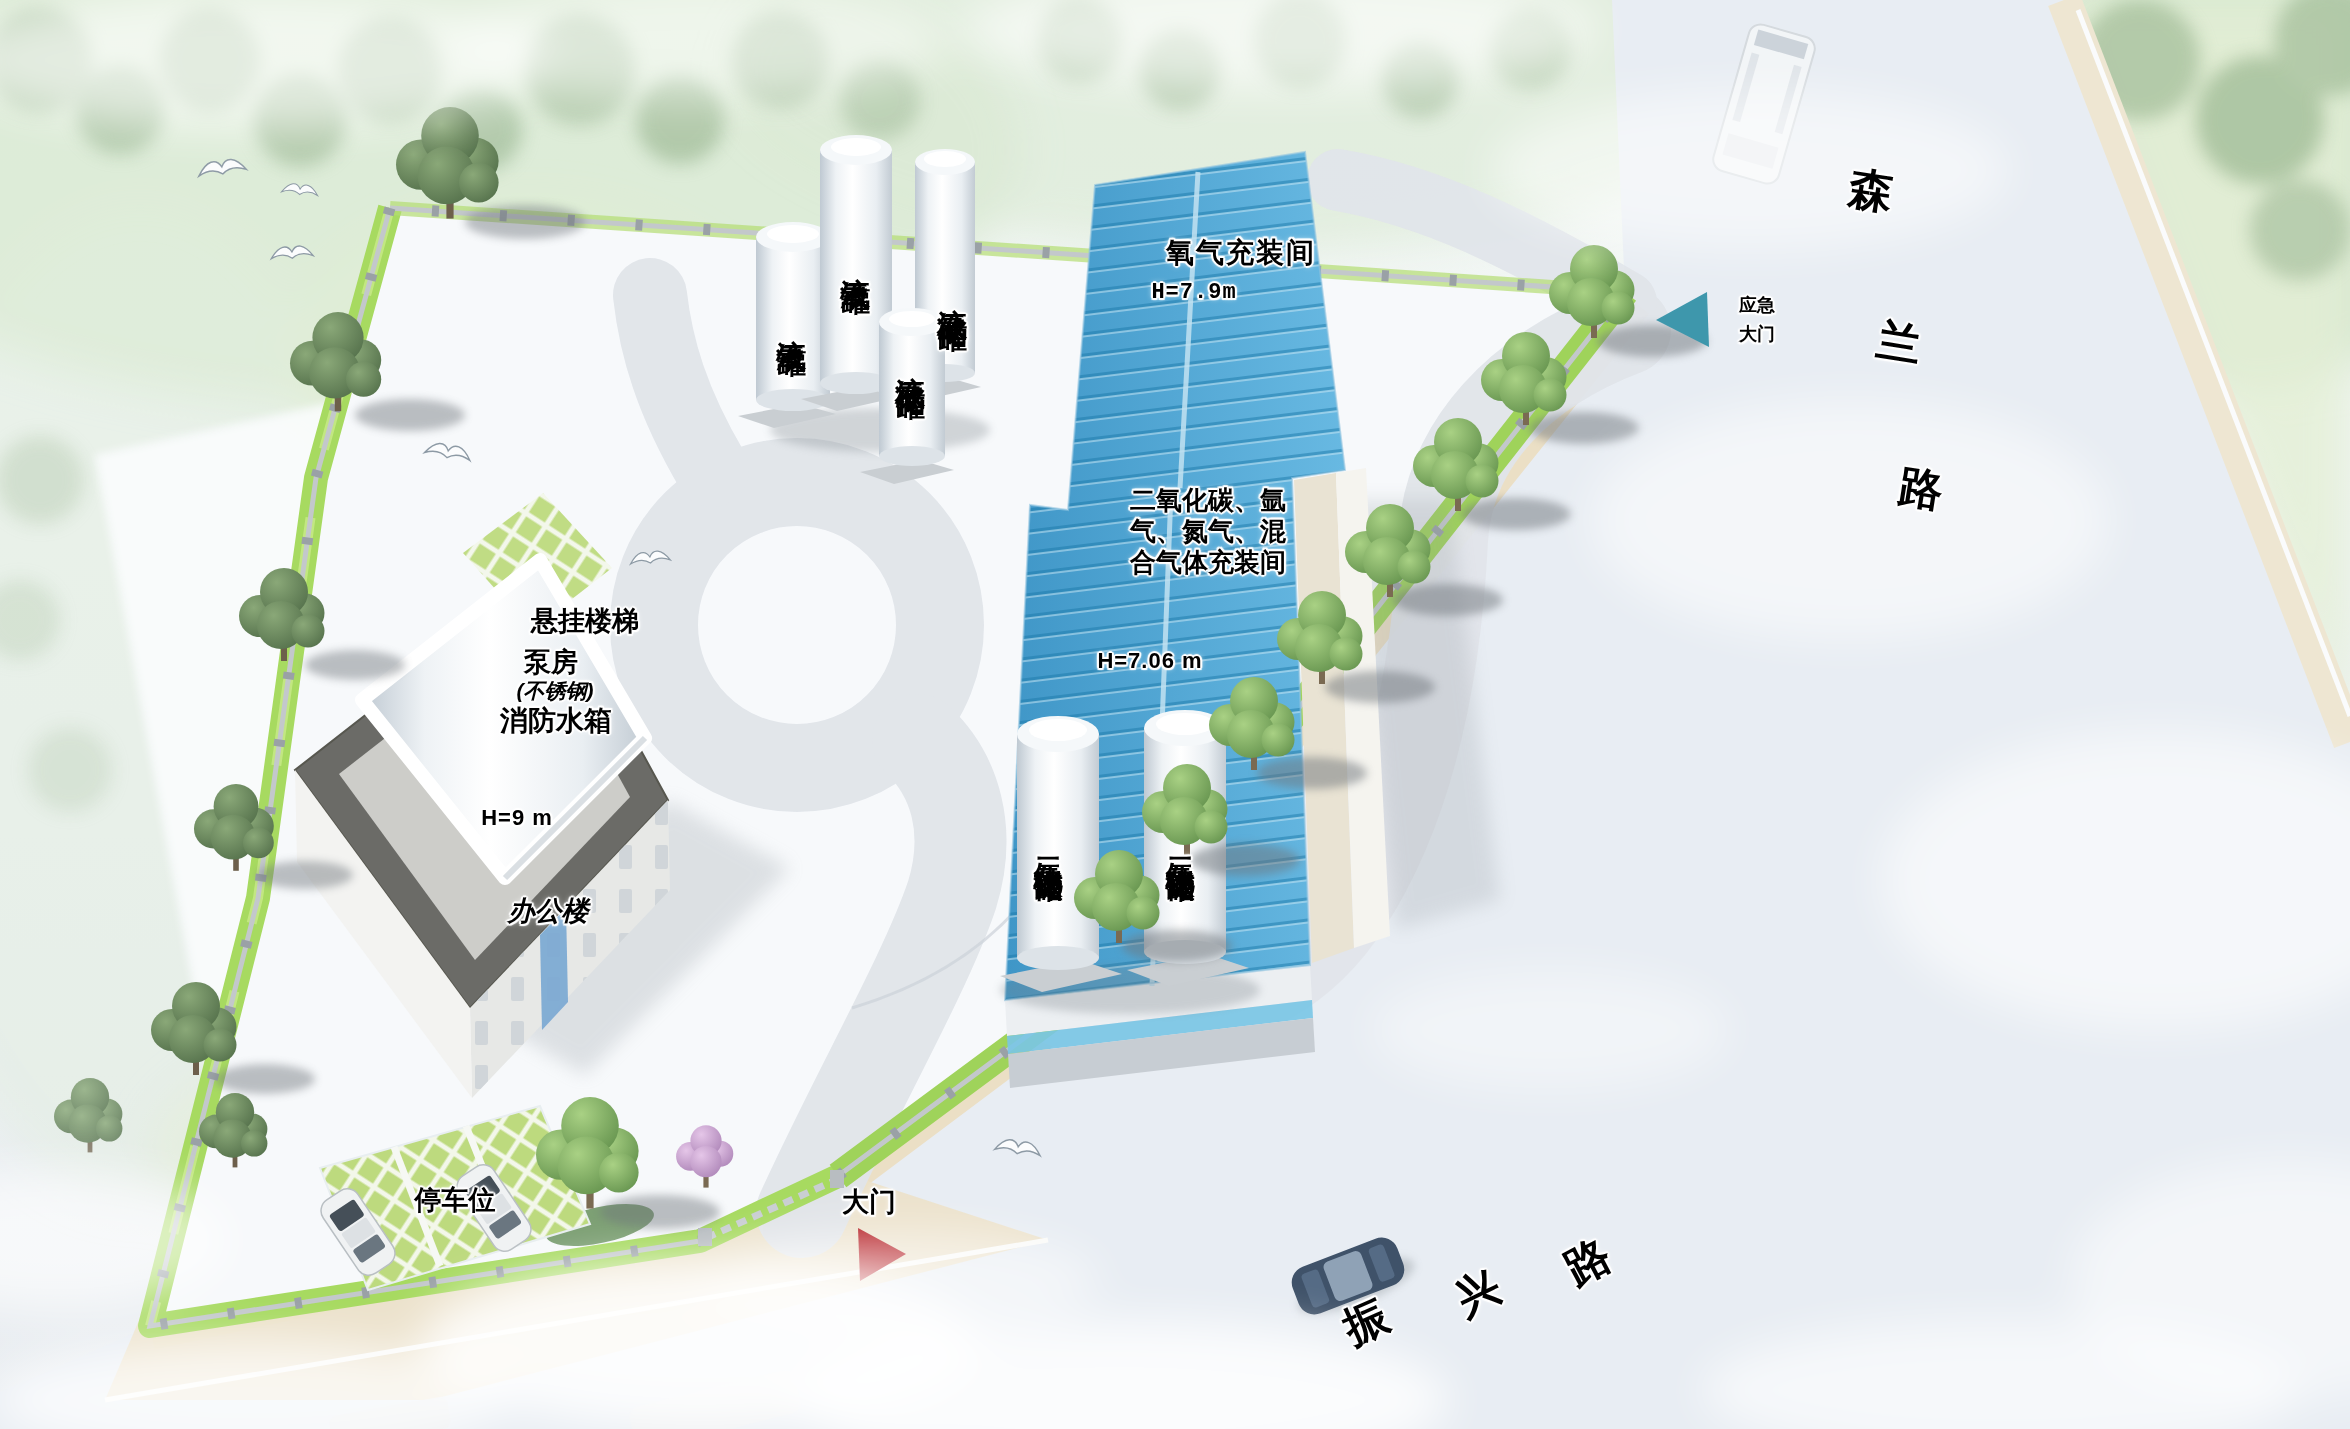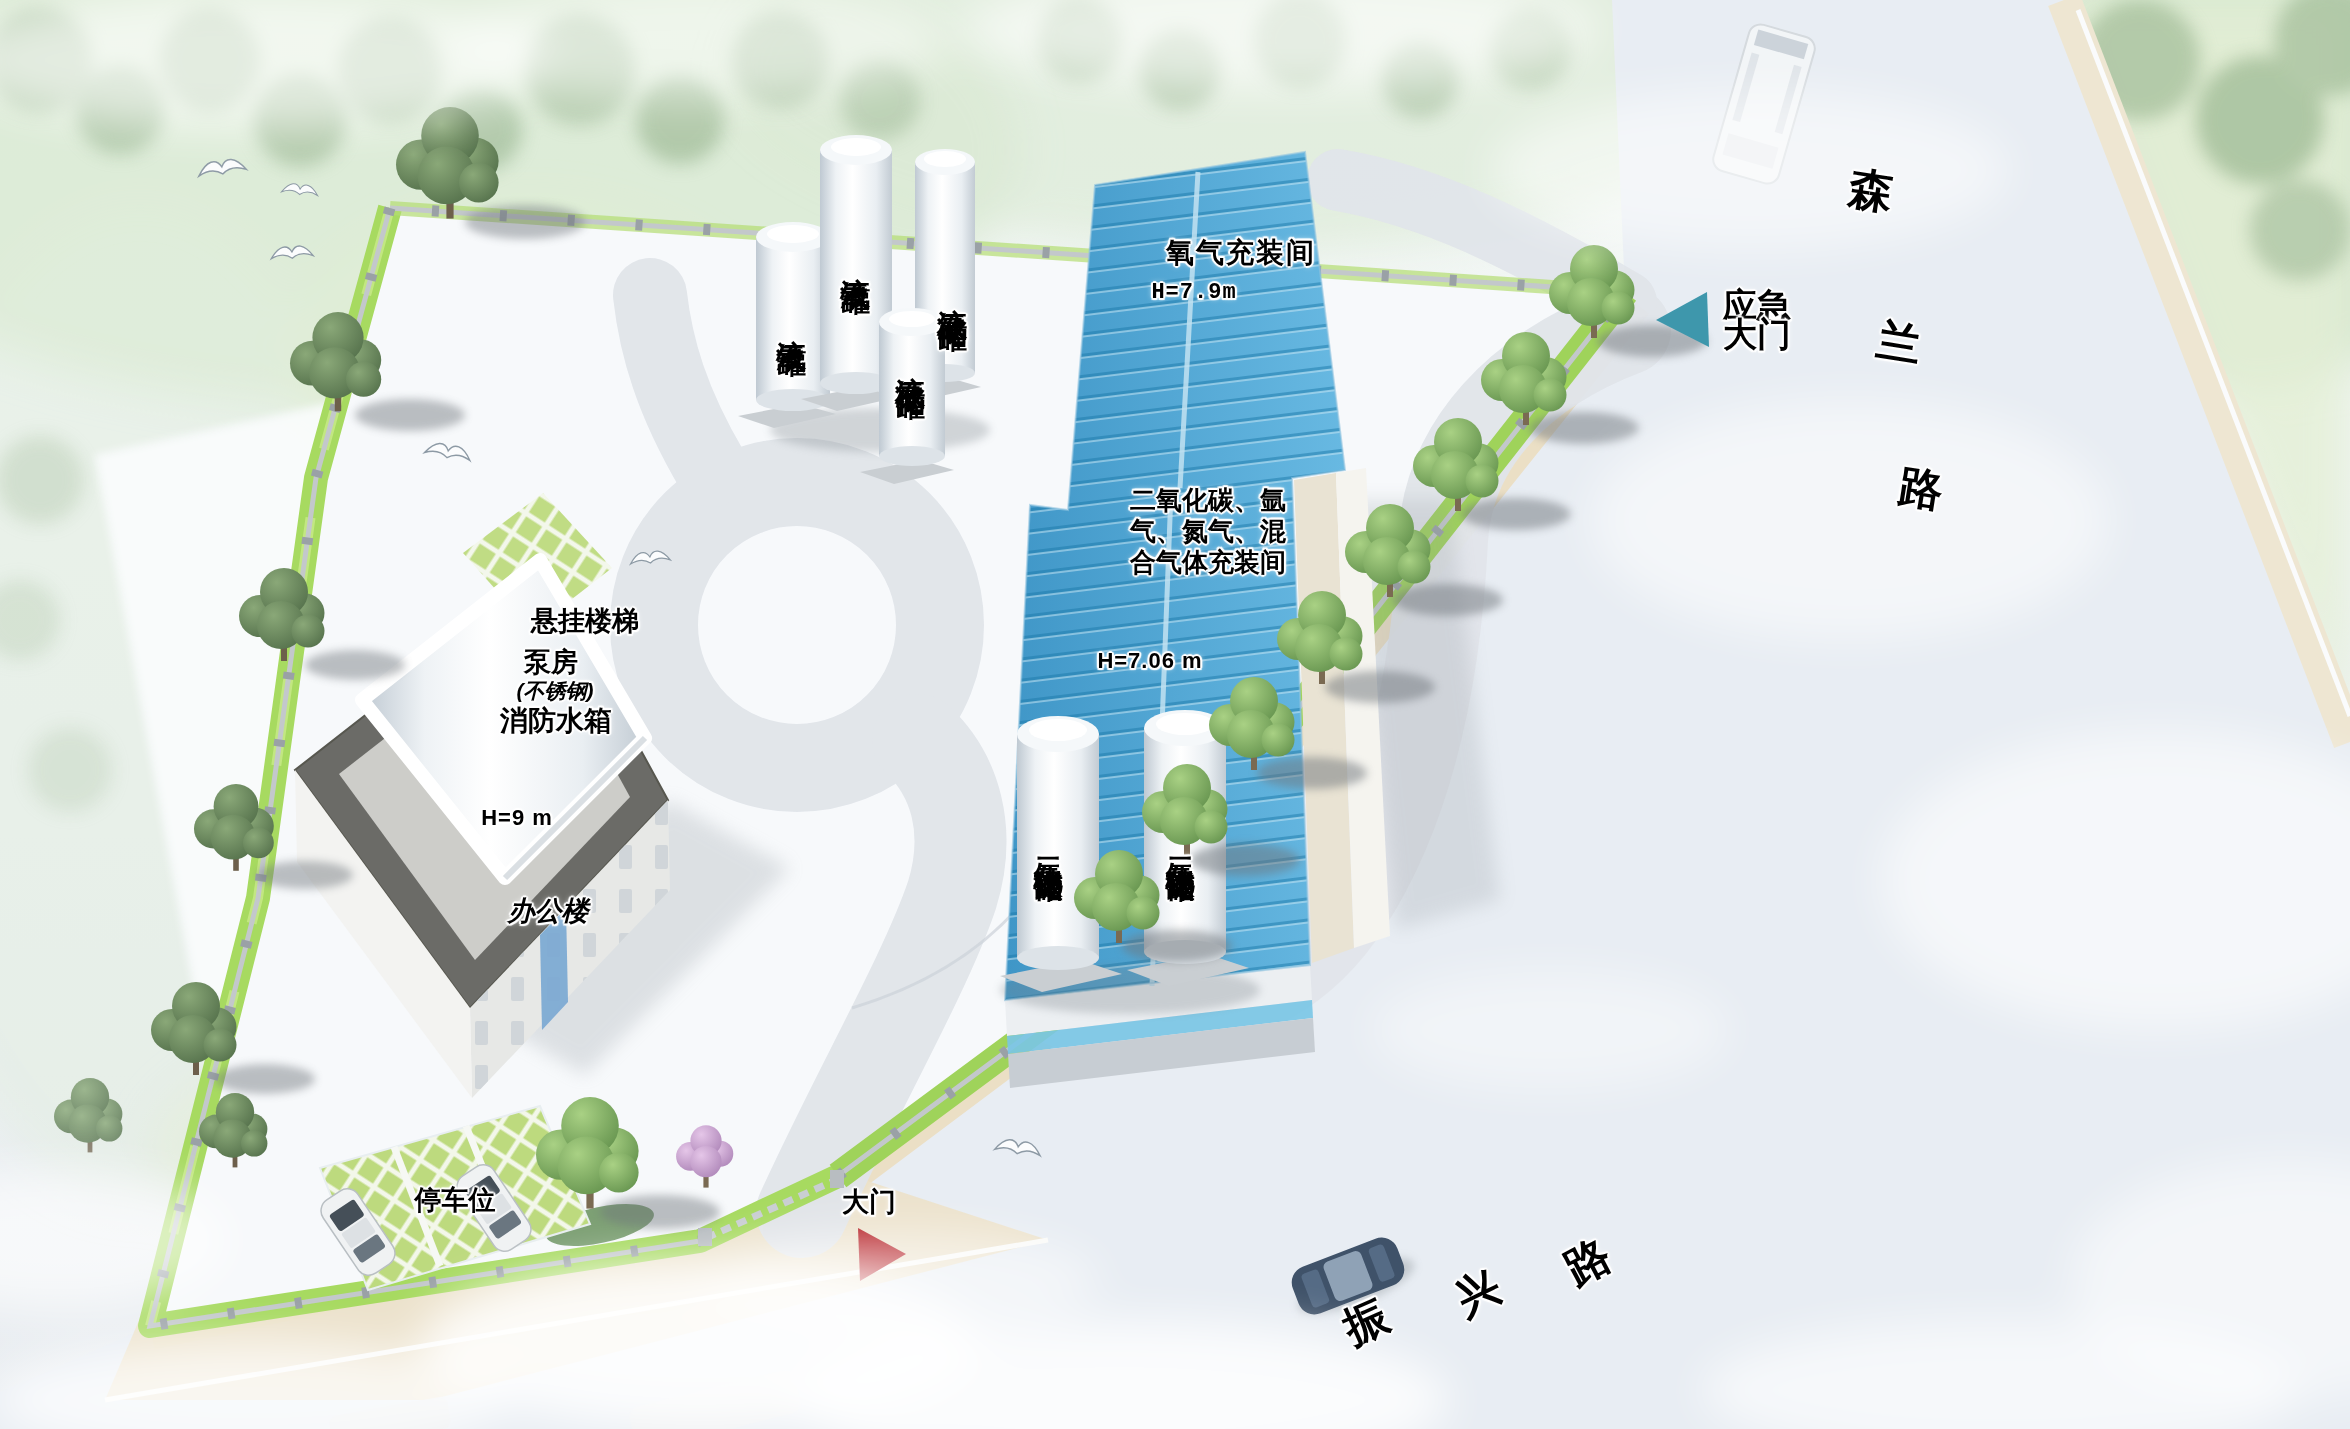--- a/index.html
+++ b/index.html
@@ -382,21 +382,21 @@
   <div class="lbl" style="left:585px;top:622px;">悬挂楼梯</div>
   <div class="lbl" style="left:551px;top:663px;">泵房</div>
   <div class="lbl" style="left:555px;top:691px;font-size:21px;font-style:italic;">(不锈钢)</div>
   <div class="lbl" style="left:556px;top:721px;font-size:28px;">消防水箱</div>
   <div class="lbl dim" style="left:517px;top:818px;">H=9 m</div>
   <div class="lbl" style="left:548px;top:912px;font-style:italic;">办公楼</div>
 
   <div class="lbl" style="left:455px;top:1201px;">停车位</div>
   <div class="lbl" style="left:869px;top:1203px;">大门</div>
 
-  <div class="lbl" style="left:1757px;top:320px;font-size:34px;line-height:29px;transform:translate(-50%,-50%);text-align:left;">
+  <div class="lbl" style="left:1757px;top:320px;font-size:18px;line-height:29px;transform:translate(-50%,-50%);text-align:left;">
     <div>应急</div>
     <div>大门</div>
   </div>
 
   <div class="lbl road-char" style="left:1871px;top:191px;transform:translate(-50%,-50%) rotate(9deg);">森</div>
   <div class="lbl road-char" style="left:1899px;top:343px;transform:translate(-50%,-50%) rotate(9deg);">兰</div>
   <div class="lbl road-char" style="left:1921px;top:489px;transform:translate(-50%,-50%) rotate(9deg);">路</div>
 
   <div class="lbl road-char" style="left:1366px;top:1322px;transform:translate(-50%,-50%) rotate(-24deg);">振</div>
   <div class="lbl road-char" style="left:1478px;top:1293px;transform:translate(-50%,-50%) rotate(-26deg);">兴</div>

